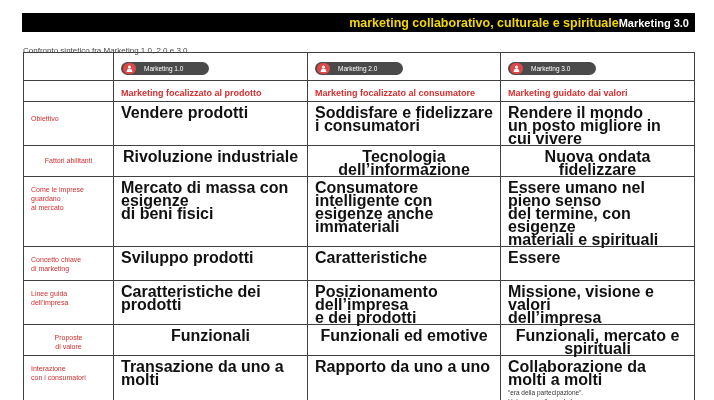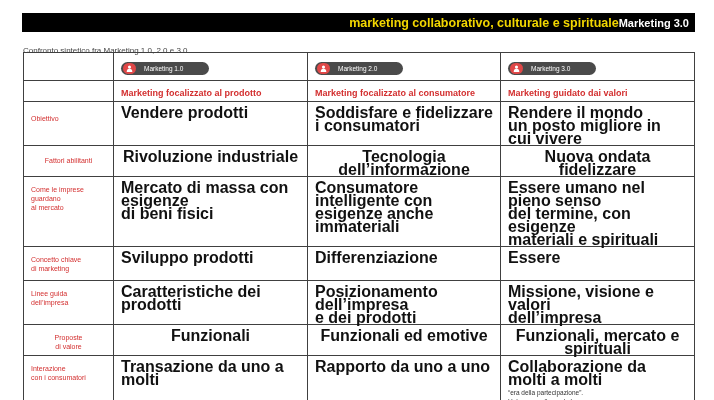--- a/index.html
+++ b/index.html
@@ -170,21 +170,21 @@
     </tr>
     <tr class="r-conc">
       <td>
           <div class="row-label">Concetto chiave
 di marketing</div>
         </td>
       <td>
           <div class="cell-text">Sviluppo prodotti</div>
         </td>
       <td>
-          <div class="cell-text">Differenziazione</div>
+          <div class="cell-text">Caratteristiche</div>
         </td>
       <td>
           <div class="cell-text">Essere</div>
         </td>
     </tr>
     <tr class="r-linee">
       <td>
           <div class="row-label">Linee guida
 dell’impresa</div>
         </td>

